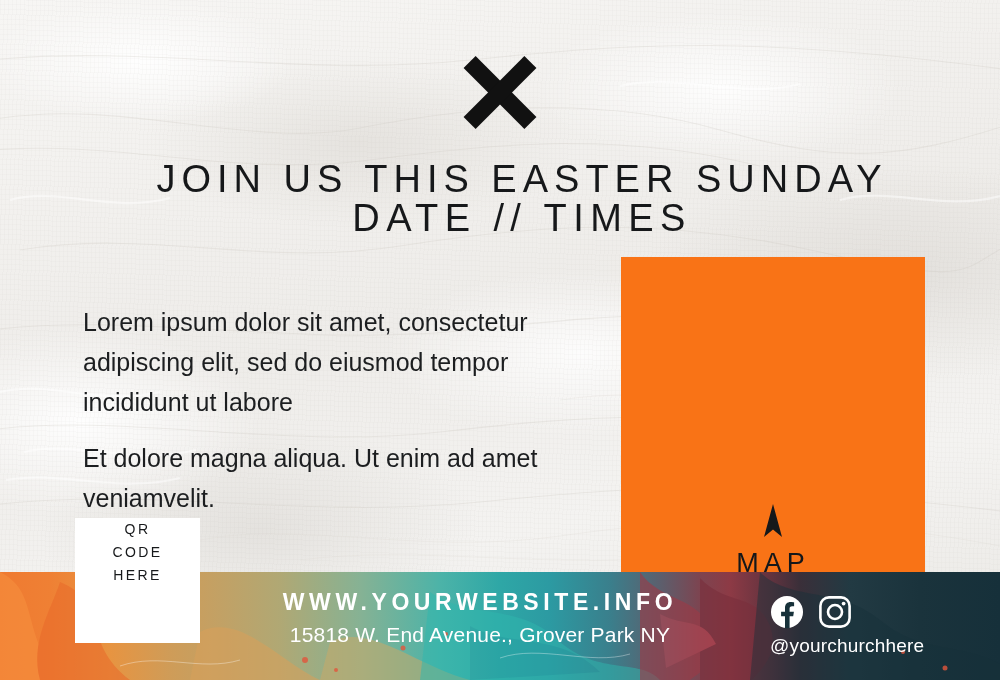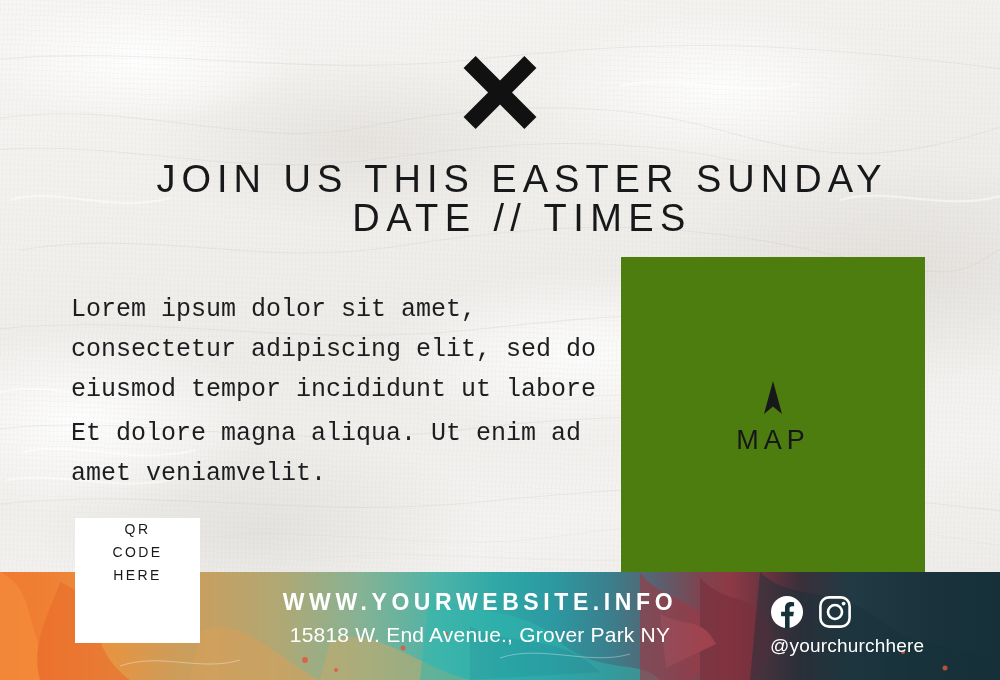--- a/index.html
+++ b/index.html
@@ -97,34 +97,34 @@
   .body-copy {
     position: absolute;
     left: 67px;
     top: 286px;
     width: 545px;
     color: #1c1e20;
     font-size: 25px;
     line-height: 40px;
     font-weight: 400;
   }
-  .body-copy p { margin: 4px; font-family: Liberation Mono, monospace; }
+  .body-copy p { margin: 16px; }
 
   
   .map-card {
     position: absolute;
     left: 621px;
     top: 257px;
     width: 304px;
     height: 320px;
-    background: #4d7c0f;
+    background: #f97316;
     display: flex;
     flex-direction: column;
     align-items: center;
-    justify-content: center;
+    justify-content: flex-end;
   }
   .map-arrow { display: block; margin-bottom: 12px; }
   .map-label {
     font-size: 27px;
     letter-spacing: 5px;
     color: #15171a;
     line-height: 1;
   }
 
   

